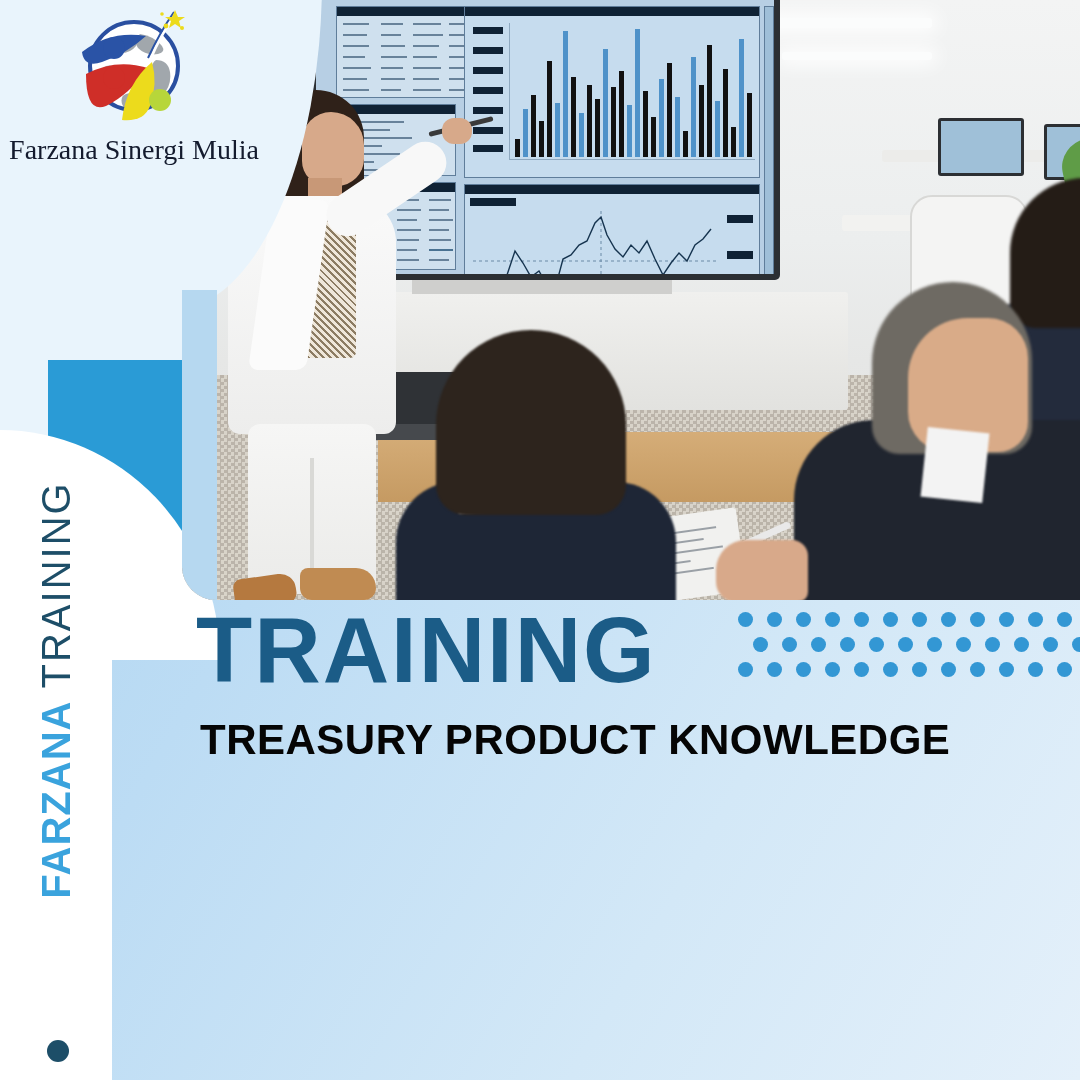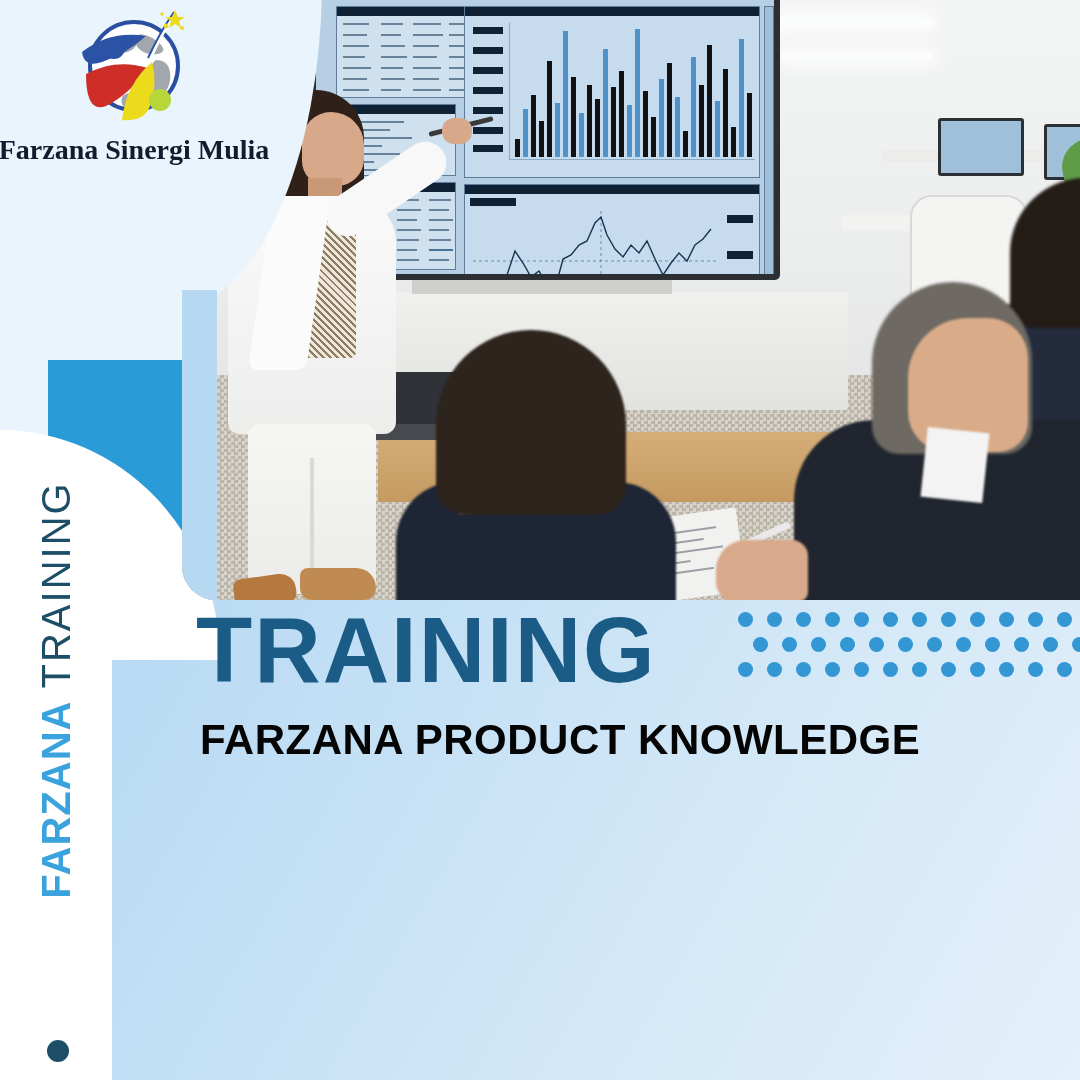--- a/index.html
+++ b/index.html
@@ -92,21 +92,21 @@
   
   .logo-block{
     position:absolute; left:0; top:8px; width:268px; height:170px;
     z-index:8;
     display:flex; flex-direction:column; align-items:center;
   }
   .logo-mark{ width:128px; height:122px; }
   .logo-name{
     margin-top:4px;
     font-family:"Liberation Serif", serif;
-    font-weight:bold;
+    font-weight:normal;
     font-size:28px;
     color:#141b2e;
     letter-spacing:0px;
     white-space:nowrap;
   }
 
   
   .photo{
     position:absolute;
     left:182px; top:0px;
@@ -635,21 +635,21 @@
       <path d="M78 50 q12 -26 26 -46" stroke="#2a53a6" stroke-width="2" fill="none"></path>
       <polygon points="105,2 108,9 115,9 109,13 111,20 105,16 99,20 101,13 95,9 102,9" fill="#ecdb1c"></polygon>
       <circle cx="96" cy="18" r="2.4" fill="#ecdb1c"></circle>
       <circle cx="112" cy="20" r="2" fill="#ecdb1c"></circle>
       <circle cx="92" cy="6" r="1.8" fill="#ecdb1c"></circle>
     </svg>
     <div class="logo-name">Farzana Sinergi Mulia</div>
   </div>
 
   <div class="headline">TRAINING</div>
-  <div class="subhead">FARZANA PRODUCT KNOWLEDGE</div>
+  <div class="subhead">TREASURY PRODUCT KNOWLEDGE</div>
 
   <div class="dotgrid">
       <div class="d" style="left: 0px; top: 0px; background: rgb(51, 151, 212);"></div>
       <div class="d" style="left: 29px; top: 0px; background: rgb(51, 151, 212);"></div>
       <div class="d" style="left: 58px; top: 0px; background: rgb(51, 151, 212);"></div>
       <div class="d" style="left: 87px; top: 0px; background: rgb(51, 151, 212);"></div>
       <div class="d" style="left: 116px; top: 0px; background: rgb(51, 151, 212);"></div>
       <div class="d" style="left: 145px; top: 0px; background: rgb(51, 151, 212);"></div>
       <div class="d" style="left: 174px; top: 0px; background: rgb(51, 151, 212);"></div>
       <div class="d" style="left: 203px; top: 0px; background: rgb(51, 151, 212);"></div>

